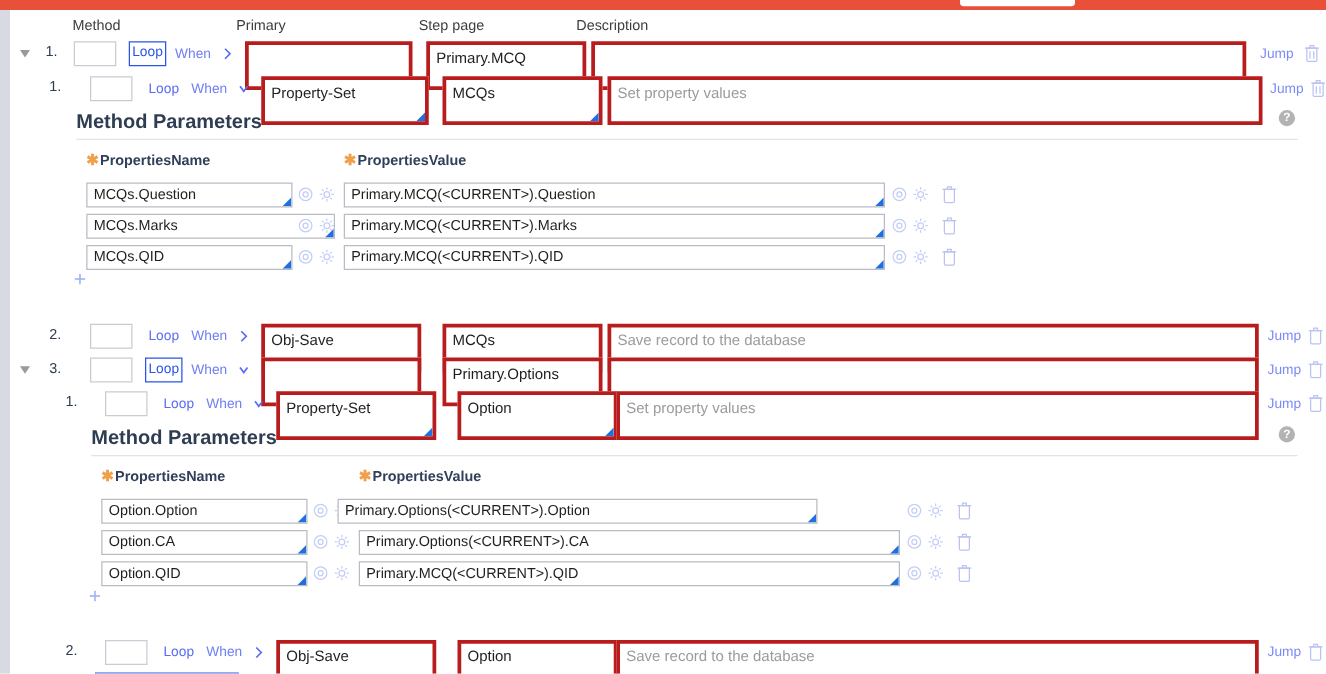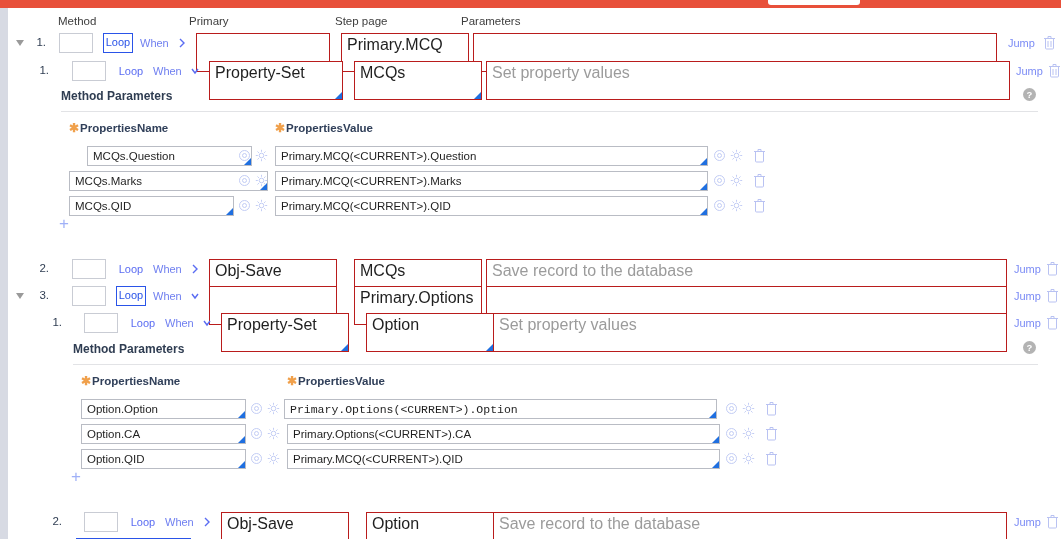--- a/index.html
+++ b/index.html
@@ -25,30 +25,30 @@
   .row{position:absolute;left:0;height:26px;}
   .twisty{position:absolute;width:10px;height:10px;color:#9a9a9a;font-size:9px;line-height:10px;text-align:center;}
   .stepno{position:absolute;font-size:11.5px;color:#2f3d52;text-align:right;width:22px;}
   .labelbox{position:absolute;height:20px;border:1px solid #c9ccd4;background:#fff;box-sizing:border-box;}
   .looplbl{position:absolute;font-size:11px;color:#5a6cf2;line-height:18px;text-align:center;}
   .looplbl.active{border:1.5px solid #2a54e8;color:#2a54e8;box-sizing:border-box;height:20px;line-height:17px;}
   .whenlbl{position:absolute;font-size:11px;color:#6f7ff0;line-height:20px;}
   .chev{position:absolute;font-size:12px;color:#5a6cf2;line-height:20px;width:14px;text-align:center;}
   .chev svg{display:block;}
 
-  .field{position:absolute;height:39px;border:1px solid #b91c1c;background:#fff;box-sizing:border-box;
-         font-size:16px;color:#1f1f1f;padding:2px 4px 0 5px;line-height:17px;white-space:nowrap;overflow:hidden;}
+  .field{position:absolute;height:39px;border:3px solid #b91c1c;background:#fff;box-sizing:border-box;
+         font-size:12px;color:#1f1f1f;padding:2px 4px 0 5px;line-height:17px;white-space:nowrap;overflow:hidden;}
   .field.ph{color:#9b9b9b;}
   .field .tri{position:absolute;right:0;bottom:0;width:0;height:0;
       border-left:7px solid transparent;border-bottom:7px solid #1f6fe0;}
   .jump{position:absolute;font-size:11px;color:#7b8bf5;line-height:21px;}
   .trash{position:absolute;width:13px;height:15px;}
 
   
-  .mpTitle{position:absolute;font-size:12px;color:#2f3d52;font-weight:bold;}
+  .mpTitle{position:absolute;font-size:16px;color:#2f3d52;font-weight:bold;}
   .mpRule{position:absolute;height:1px;background:#e2e3e6;}
   .help{position:absolute;width:13px;height:13px;border-radius:50%;background:#b3b3b3;color:#fff;
         font-size:9.5px;line-height:13px;text-align:center;font-weight:bold;}
   .phead{position:absolute;font-size:11.5px;font-weight:bold;color:#31405a;}
   .star{color:#f0a04b;font-size:12px;margin-right:1px;}
   .pfield{position:absolute;height:20px;border:1px solid #b9bcc4;background:#fff;box-sizing:border-box;
           font-size:11.5px;color:#1f1f1f;padding:1px 4px 0 5px;line-height:17px;white-space:nowrap;overflow:hidden;}
   .pfield .tri{position:absolute;right:0;bottom:0;width:0;height:0;
       border-left:7px solid transparent;border-bottom:7px solid #1f6fe0;}
   .micon{position:absolute;width:13px;height:13px;}
@@ -62,21 +62,21 @@
 <div class="topbar">
   <div class="topbar-tab"></div>
 </div>
 <div class="leftrail"></div>
 
 <div class="canvas">
 
   <div class="colhead" style="left:50px;top:7px;">Method</div>
   <div class="colhead" style="left:181px;top:7px;">Primary</div>
   <div class="colhead" style="left:327px;top:7px;">Step page</div>
-  <div class="colhead" style="left:453px;top:7px;">Parameters</div>
+  <div class="colhead" style="left:453px;top:7px;">Description</div>
 
   <div class="row" style="top:23px;">
     <span class="twisty" style="left:7px;top:7px;">
       <svg width="10" height="10" viewBox="0 0 10 10">
           <polygon points="1,2 9,2 5,8" fill="#9a9a9a"></polygon>
         </svg>
     </span>
     <span class="stepno" style="left:16px;top:5px;">1.</span>
     <span class="labelbox" style="left:51px;top:2px;width:34px;"></span>
     <span class="looplbl active" style="left:95px;top:2px;width:30px;">Loop</span>
@@ -126,21 +126,21 @@
 
   <div>
     <div class="mpTitle" style="left:53px;top:81px;">Method Parameters</div>
     <div class="help" style="left:1015px;top:80px;">?</div>
     <div class="mpRule" style="left:53px;top:103px;width:977px;"></div>
 
     <div class="phead" style="left:61px;top:113px;"><span class="star">✱</span><span>PropertiesName</span></div>
     <div class="phead" style="left:267px;top:113px;"><span class="star">✱</span><span>PropertiesValue</span></div>
 
     <div>
-      <span class="pfield" style="left:61px;top:138px;width:165px;margin-left:18px;">MCQs.Question<i class="tri"></i></span>
+      <span class="pfield" style="left:61px;top:138px;width:165px;">MCQs.Question<i class="tri"></i></span>
       <span class="micon" style="left:230px;top:141px;"><svg width="13" height="13" viewBox="0 0 13 13">
             <circle cx="6.5" cy="6.5" r="5" fill="none" stroke="#c3cdf5" stroke-width="1"></circle>
             <circle cx="6.5" cy="6.5" r="2" fill="none" stroke="#c3cdf5" stroke-width="1"></circle>
           </svg></span>
       <span class="micon" style="left:247px;top:141px;"><svg width="13" height="13" viewBox="0 0 13 13">
             <circle cx="6.5" cy="6.5" r="2.3" fill="none" stroke="#c3cdf5" stroke-width="1"></circle>
             <path d="M6.5 0.8v2M6.5 10.2v2M0.8 6.5h2M10.2 6.5h2M2.5 2.5l1.4 1.4M9.1 9.1l1.4 1.4M10.5 2.5L9.1 3.9M3.9 9.1L2.5 10.5" stroke="#c3cdf5" stroke-width="1"></path>
           </svg></span>
       <span class="pfield" style="left:267px;top:138px;width:433px;">Primary.MCQ(&lt;CURRENT&gt;).Question<i class="tri"></i></span>
       <span class="micon" style="left:705px;top:141px;"><svg width="13" height="13" viewBox="0 0 13 13">
@@ -288,21 +288,21 @@
     <div>
       <span class="pfield" style="left:73px;top:391px;width:165px;">Option.Option<i class="tri"></i></span>
       <span class="micon" style="left:242px;top:394px;"><svg width="13" height="13" viewBox="0 0 13 13">
             <circle cx="6.5" cy="6.5" r="5" fill="none" stroke="#c3cdf5" stroke-width="1"></circle>
             <circle cx="6.5" cy="6.5" r="2" fill="none" stroke="#c3cdf5" stroke-width="1"></circle>
           </svg></span>
       <span class="micon" style="left:259px;top:394px;"><svg width="13" height="13" viewBox="0 0 13 13">
             <circle cx="6.5" cy="6.5" r="2.3" fill="none" stroke="#c3cdf5" stroke-width="1"></circle>
             <path d="M6.5 0.8v2M6.5 10.2v2M0.8 6.5h2M10.2 6.5h2M2.5 2.5l1.4 1.4M9.1 9.1l1.4 1.4M10.5 2.5L9.1 3.9M3.9 9.1L2.5 10.5" stroke="#c3cdf5" stroke-width="1"></path>
           </svg></span>
-      <span class="pfield" style="left:276px;top:391px;width:433px;font-family:Liberation Mono, monospace;">Primary.Options(&lt;CURRENT&gt;).Option<i class="tri"></i></span>
+      <span class="pfield" style="left:262px;top:391px;width:384px;">Primary.Options(&lt;CURRENT&gt;).Option<i class="tri"></i></span>
       <span class="micon" style="left:717px;top:394px;"><svg width="13" height="13" viewBox="0 0 13 13">
             <circle cx="6.5" cy="6.5" r="5" fill="none" stroke="#c3cdf5" stroke-width="1"></circle>
             <circle cx="6.5" cy="6.5" r="2" fill="none" stroke="#c3cdf5" stroke-width="1"></circle>
           </svg></span>
       <span class="micon" style="left:734px;top:394px;"><svg width="13" height="13" viewBox="0 0 13 13">
             <circle cx="6.5" cy="6.5" r="2.3" fill="none" stroke="#c3cdf5" stroke-width="1"></circle>
             <path d="M6.5 0.8v2M6.5 10.2v2M0.8 6.5h2M10.2 6.5h2M2.5 2.5l1.4 1.4M9.1 9.1l1.4 1.4M10.5 2.5L9.1 3.9M3.9 9.1L2.5 10.5" stroke="#c3cdf5" stroke-width="1"></path>
           </svg></span>
       <span class="trash" style="left:757px;top:393px;"><svg width="13" height="15" viewBox="0 0 13 15">
             <path d="M2.5 3.5h8v9.5a1 1 0 0 1-1 1h-6a1 1 0 0 1-1-1z" fill="none" stroke="#b9c2f2" stroke-width="1"></path>

